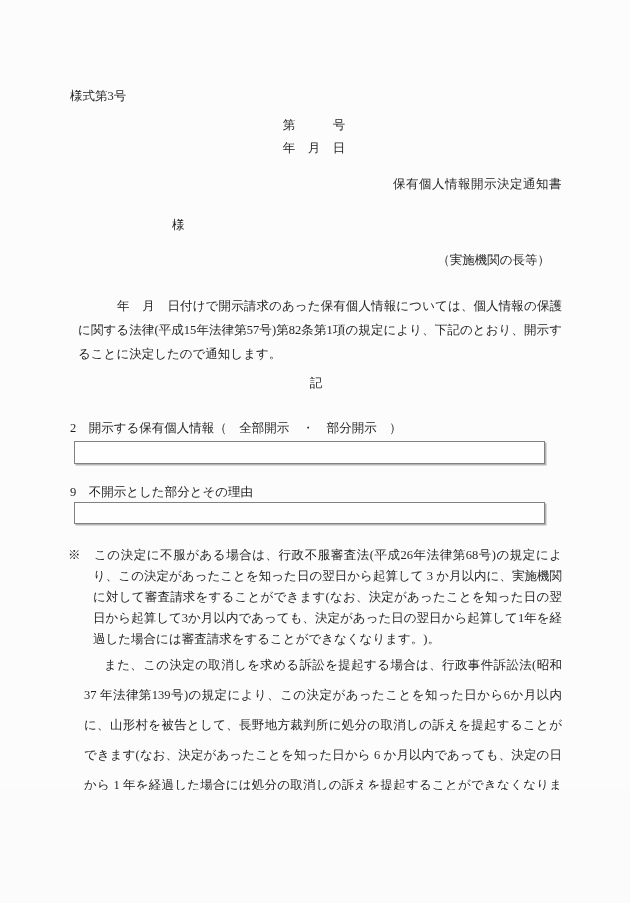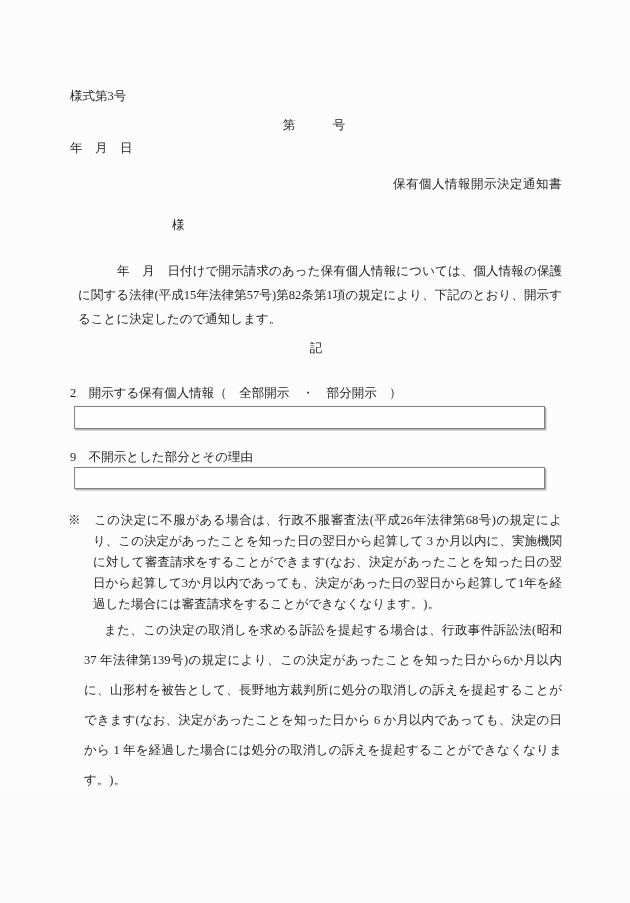--- a/index.html
+++ b/index.html
@@ -22,21 +22,21 @@
   .form-number { line-height: 15px; }
   .doc-number {
     margin-top: 14px;
     line-height: 15px;
     text-align: center;
     padding-right: 4px;
   }
   .doc-date {
     margin-top: 8px;
     line-height: 15px;
-    text-align: left;
+    text-align: center;
     padding-right: 4px;
     font-family: Liberation Serif, serif;
   }
   .doc-title {
     margin-top: 20px;
     line-height: 16px;
     text-align: right;
     letter-spacing: 0.5px;
   }
   .recipient {
@@ -104,20 +104,21 @@
   <div class="form-number">様式第3号</div>
 
   <div class="doc-number">第　　　号</div>
 
   <div class="doc-date">年　月　日</div>
 
   <div class="doc-title">保有個人情報開示決定通知書</div>
 
   <div class="recipient">様</div>
 
+  <div class="issuer">（実施機関の長等）</div>
 
   <div class="body-para">年　月　日付けで開示請求のあった保有個人情報については、個人情報の保護に関する法律(平成15年法律第57号)第82条第1項の規定により、下記のとおり、開示することに決定したので通知します。</div>
 
   <div class="ki">記</div>
 
   <div class="sec-heading sec-1">2　開示する保有個人情報（　全部開示　・　部分開示　）</div>
   <div class="field-box box-1"></div>
 
   <div class="sec-heading sec-2">9　不開示とした部分とその理由</div>
   <div class="field-box box-2"></div>

